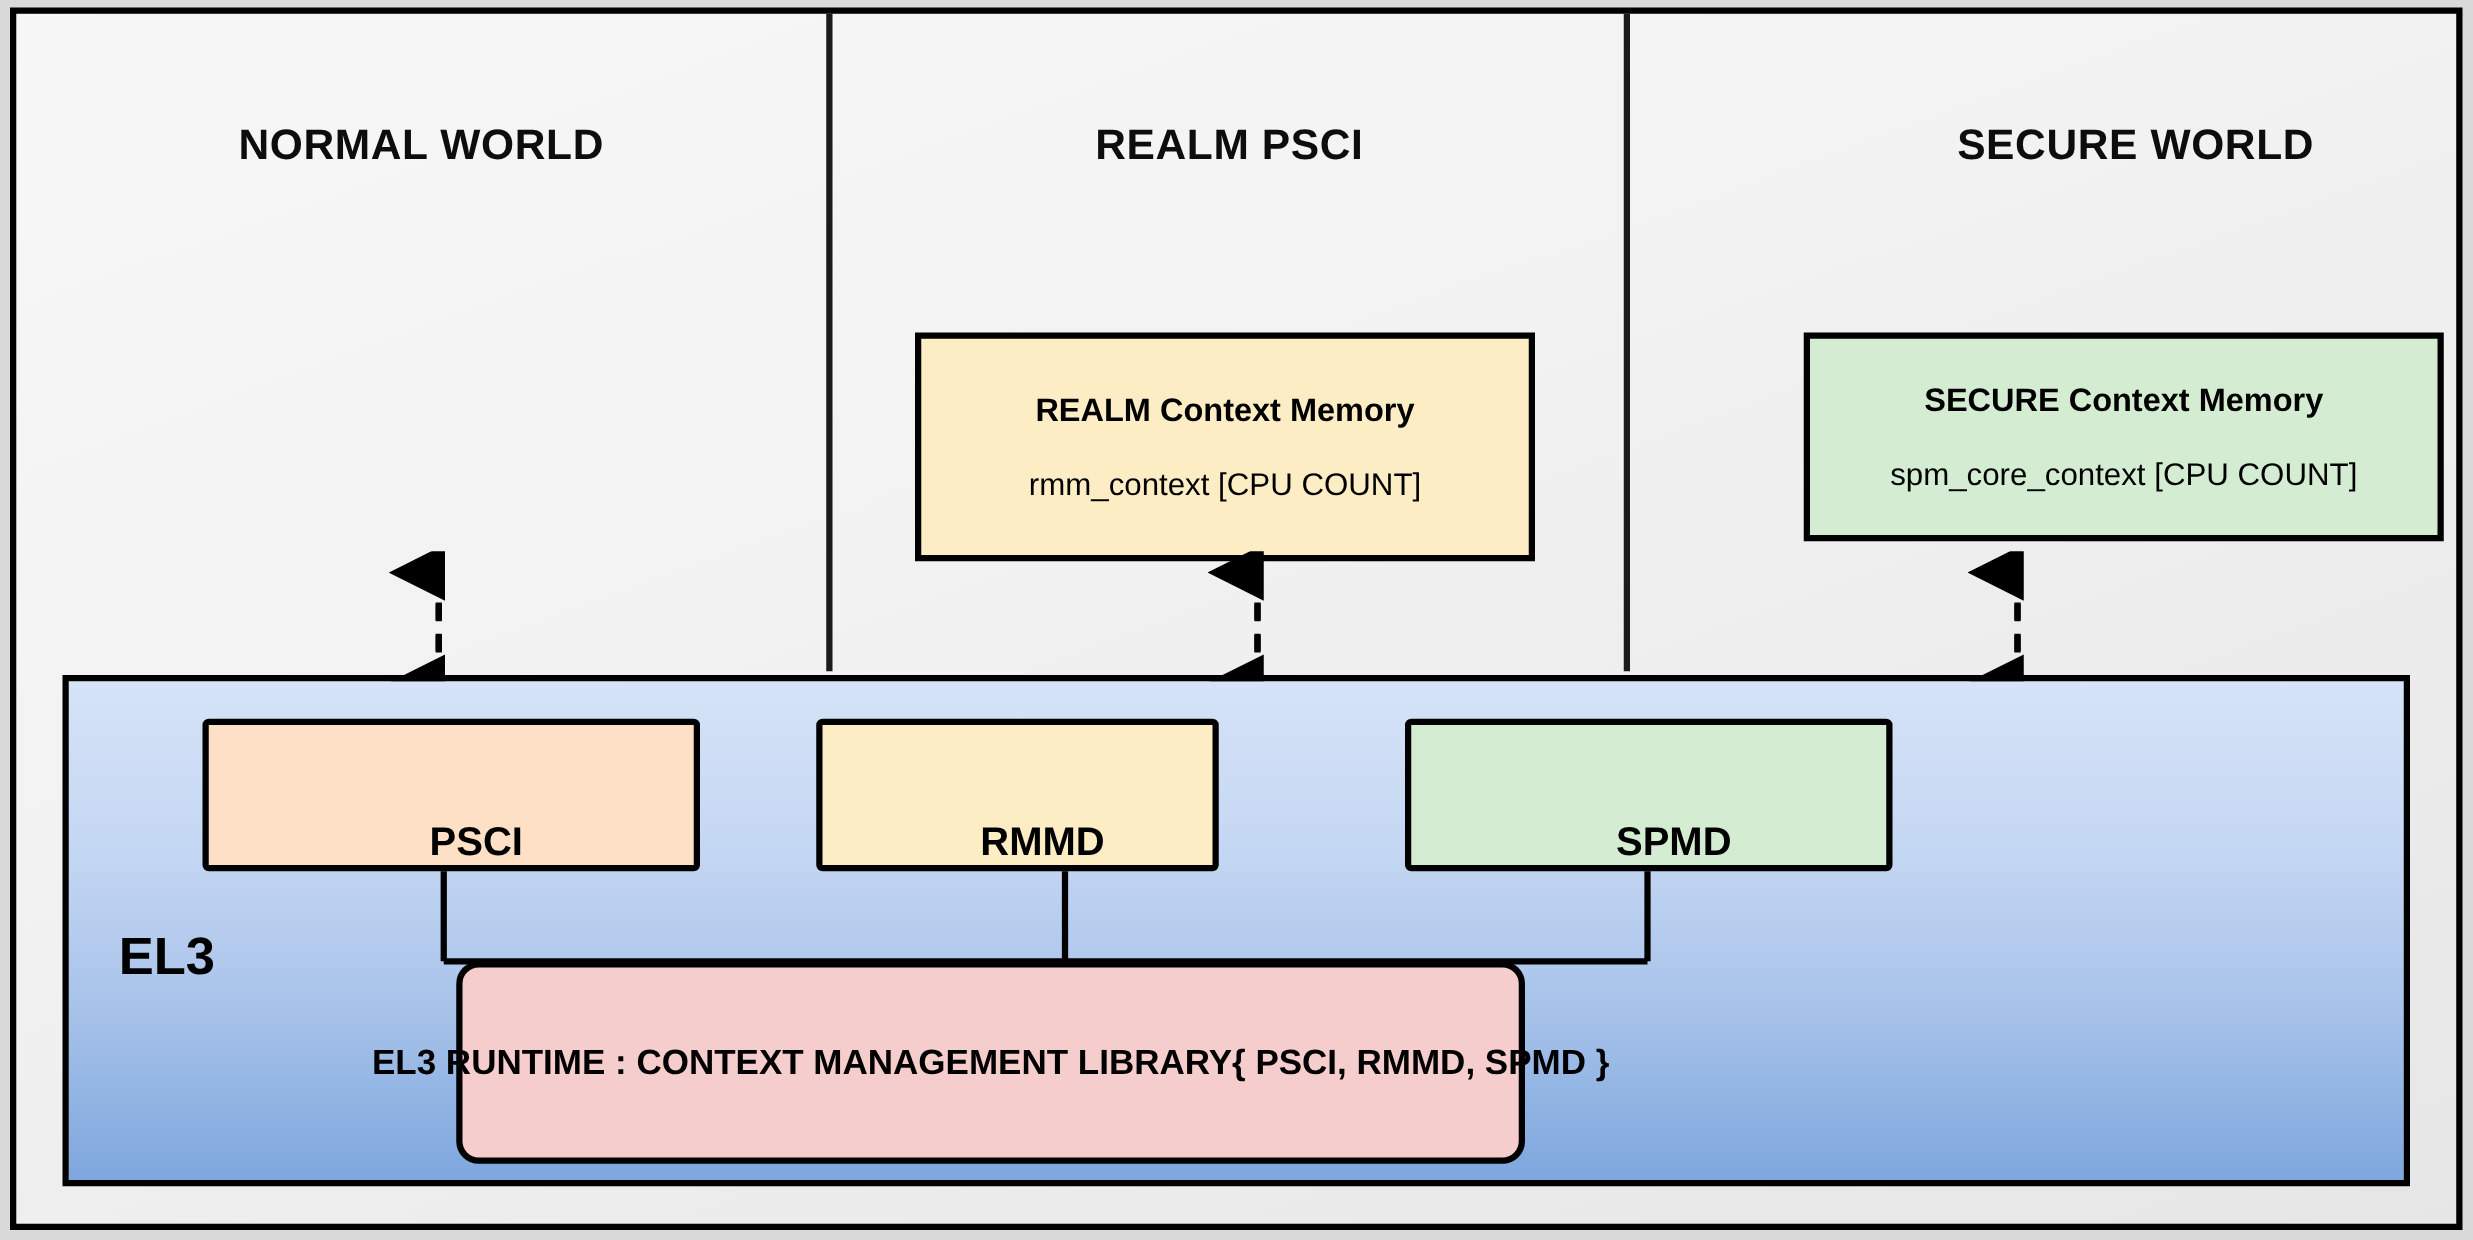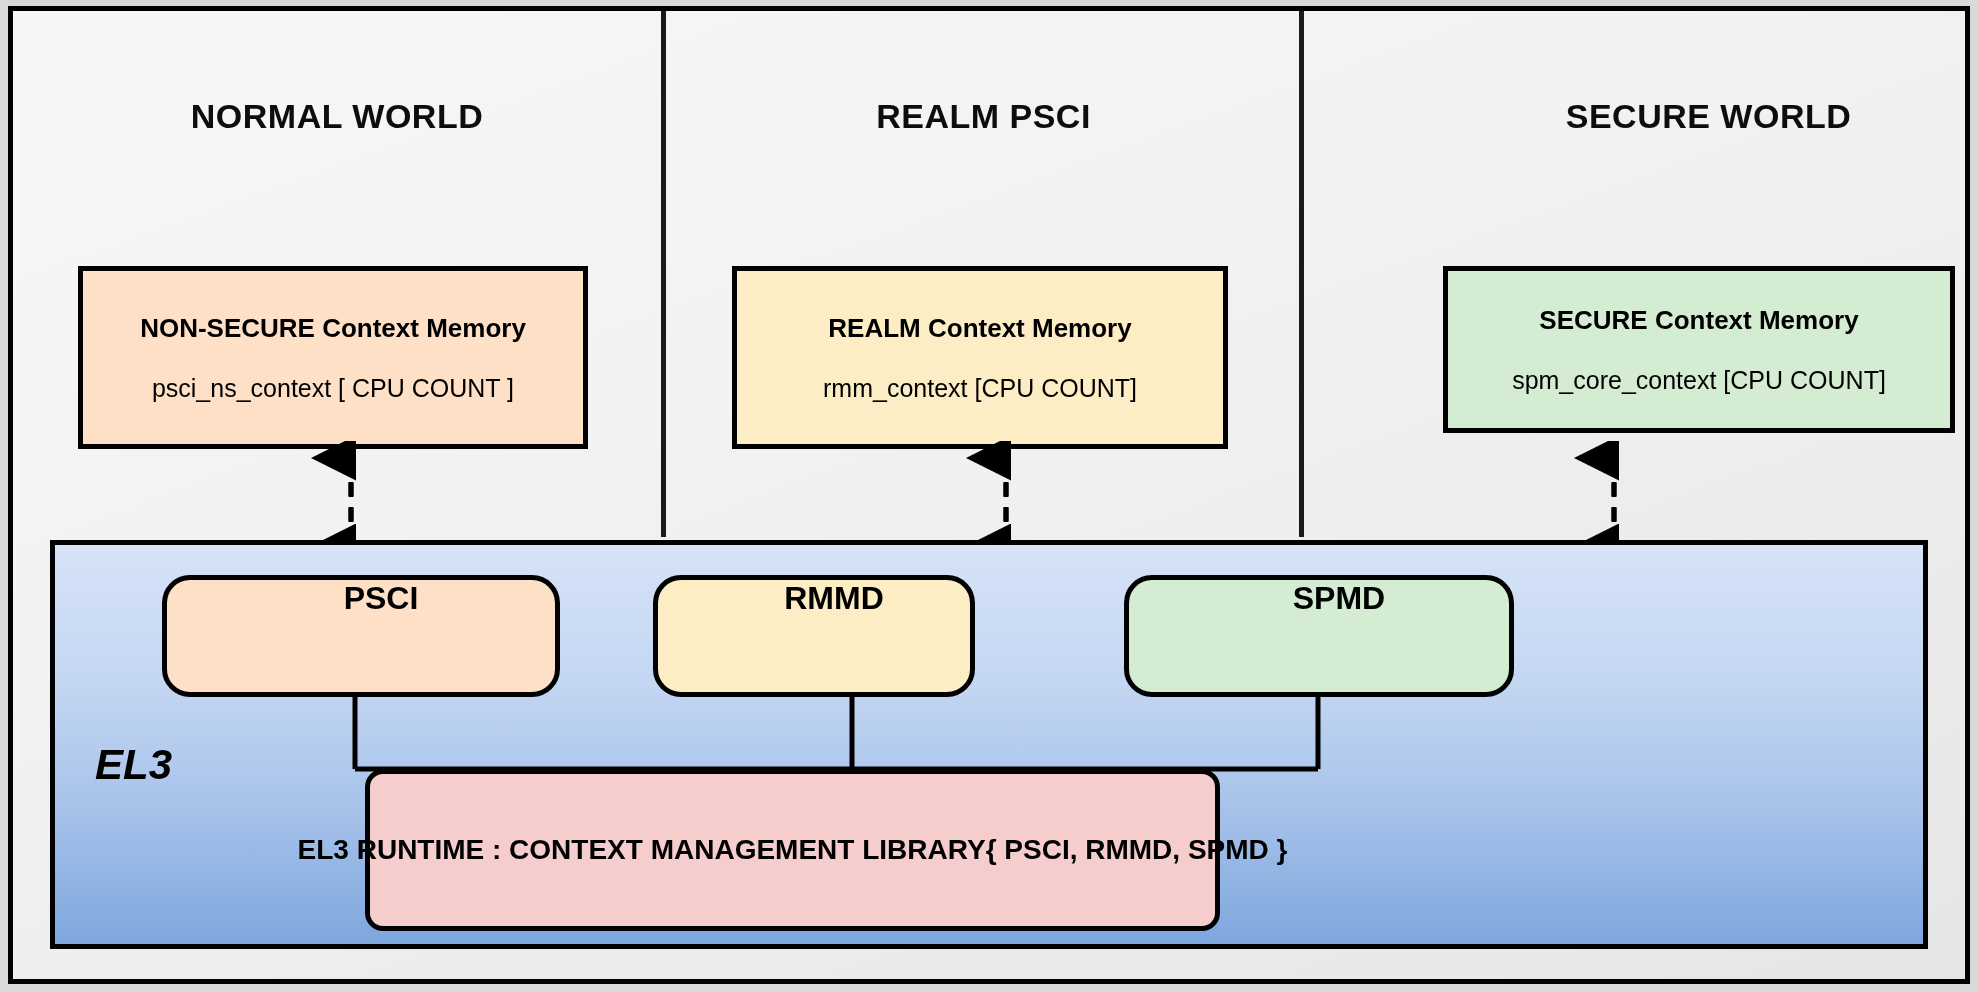--- a/index.html
+++ b/index.html
@@ -117,31 +117,30 @@
     border: 5px solid #000000;
     background: linear-gradient(to bottom, #d6e3f8 0%, #c3d6f2 35%, #a8c3ea 65%, #7ea7de 100%);
   }
   #el3-label {
     position: absolute;
     left: 40px;
     top: 196px;
     font-size: 42px;
     font-weight: bold;
     color: #000000;
-    font-style: italic;
   }
 
   
   .disp-box {
     position: absolute;
     box-sizing: border-box;
     border: 5px solid #000000;
-    border-radius: 28px;
+    border-radius: 5px;
     display: flex;
-    align-items: flex-start;
+    align-items: flex-end;
     justify-content: center;
     font-size: 32px;
     font-weight: bold;
     color: #000000;
     padding-left: 40px;
   }
   #disp-psci {
     left: 107px; top: 30px; width: 398px; height: 122px;
     background: #fde0c6;
   }
@@ -189,24 +188,20 @@
 </style>
 </head>
 <body>
 
 <div id="canvas">
   <div id="frame">
 
     <div class="world-col" id="world-normal">
       <div class="world-title">NORMAL WORLD</div>
 
-      <div class="ctx-box" id="ctx-ns">
-        <div class="ctx-title">NON-SECURE Context Memory</div>
-        <div class="ctx-sub">psci_ns_context  [ CPU COUNT ]</div>
-      </div>
     </div>
 
     <div class="world-col" id="world-realm">
       <div class="world-title">REALM PSCI</div>
 
       <div class="ctx-box" id="ctx-realm">
         <div class="ctx-title">REALM Context Memory</div>
         <div class="ctx-sub">rmm_context [CPU COUNT]</div>
       </div>
     </div>

